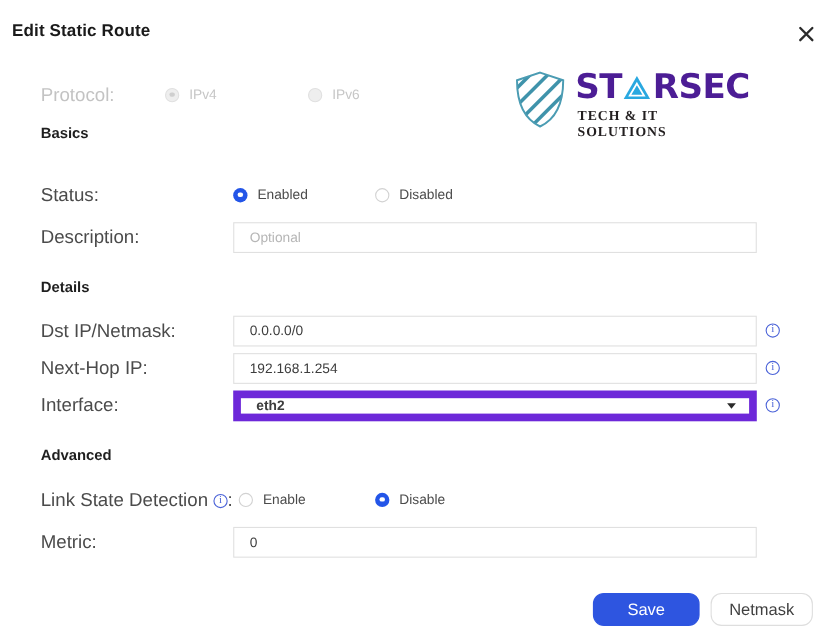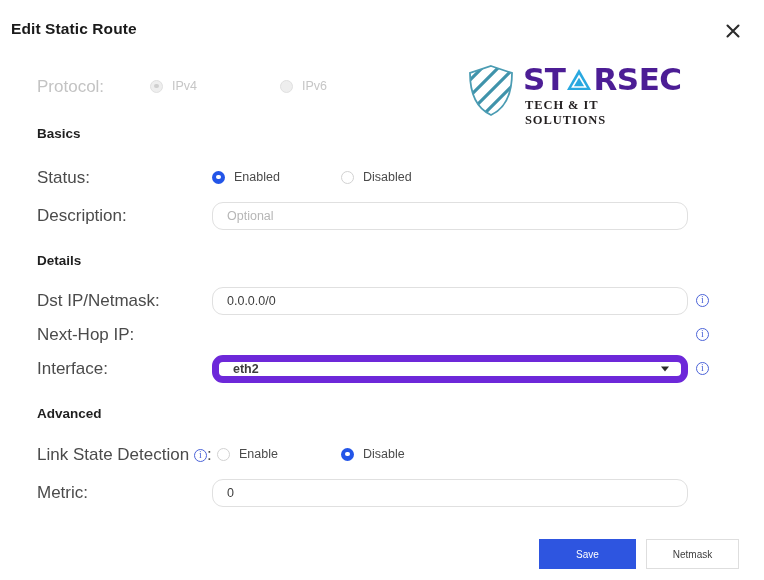--- a/index.html
+++ b/index.html
@@ -115,21 +115,21 @@
 
   
   .field {
     position: absolute;
     left: 212px;
     width: 476px;
     height: 28px;
     box-sizing: border-box;
     border: 1px solid #e0e0e0;
     background: #ffffff;
-    border-radius: 11px;
+    border-radius: 0;
     top: 50%;
     transform: translateY(-50%);
   }
   .field.focused { border: 7px solid #6d28d9; font-weight: bold; }
   .field-text {
     position: absolute;
     left: 14px;
     top: 50%;
     transform: translateY(-50%);
     font-size: 12.5px;
@@ -218,22 +218,22 @@
     font-weight: bold;
     color: #231f20;
     letter-spacing: 0.9px;
   }
 
   
   .btn {
     position: absolute;
     height: 30px;
     box-sizing: border-box;
-    font-size: 10px;
-    border-radius: 0;
+    font-size: 15px;
+    border-radius: 10px;
     display: flex;
     align-items: center;
     justify-content: center;
     cursor: pointer;
     user-select: none;
   }
   .btn-primary {
     left: 539px;
     top: 539px;
     width: 97px;
@@ -303,21 +303,21 @@
       <span class="radio-dot dis checked"></span>
       <span class="radio-label muted">IPv4</span>
     </div>
     <div class="radio-opt is-disabled" style="left:280px;">
       <span class="radio-dot dis"></span>
       <span class="radio-label muted">IPv6</span>
     </div>
   </div>
 </div>
 
-<div class="section-head" style="top:126px;">Basics</div>
+<div class="section-head" style="top:113px;">Basics</div>
 
 <div class="row" style="top:163px;">
   <span class="label">Status:</span>
   <div class="radio-group" style="left:0;width:764px;height:16px;">
     <div class="radio-opt" style="left:212px;">
       <span class="radio-dot checked"></span>
       <span class="radio-label">Enabled</span>
     </div>
     <div class="radio-opt" style="left:341px;">
       <span class="radio-dot"></span>
@@ -338,20 +338,23 @@
 <div class="row" style="top:286px;">
   <span class="label">Dst IP/Netmask:</span>
   <div class="field">
     <span class="field-text">0.0.0.0/0</span>
   </div>
   <span class="field-info"><span class="info-icon"></span></span>
 </div>
 
 <div class="row" style="top:320px;">
   <span class="label">Next-Hop IP:</span>
+  <div class="field">
+    <span class="field-text">192.168.1.254</span>
+  </div>
   <span class="field-info"><span class="info-icon"></span></span>
 </div>
 
 <div class="row" style="top:354px;">
   <span class="label">Interface:</span>
   <div class="field focused">
     <span class="field-text">eth2</span>
     <span class="caret"></span>
   </div>
   <span class="field-info"><span class="info-icon"></span></span>

